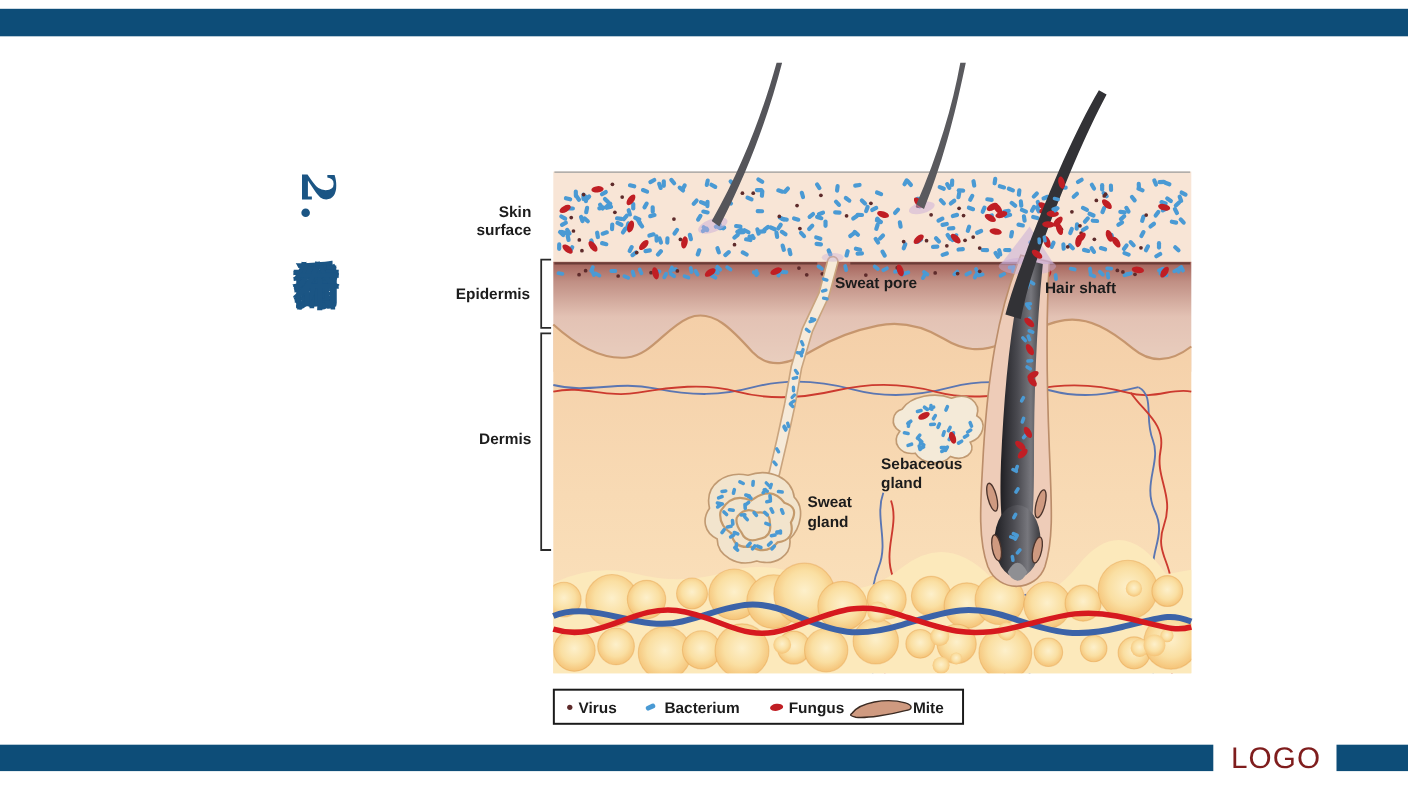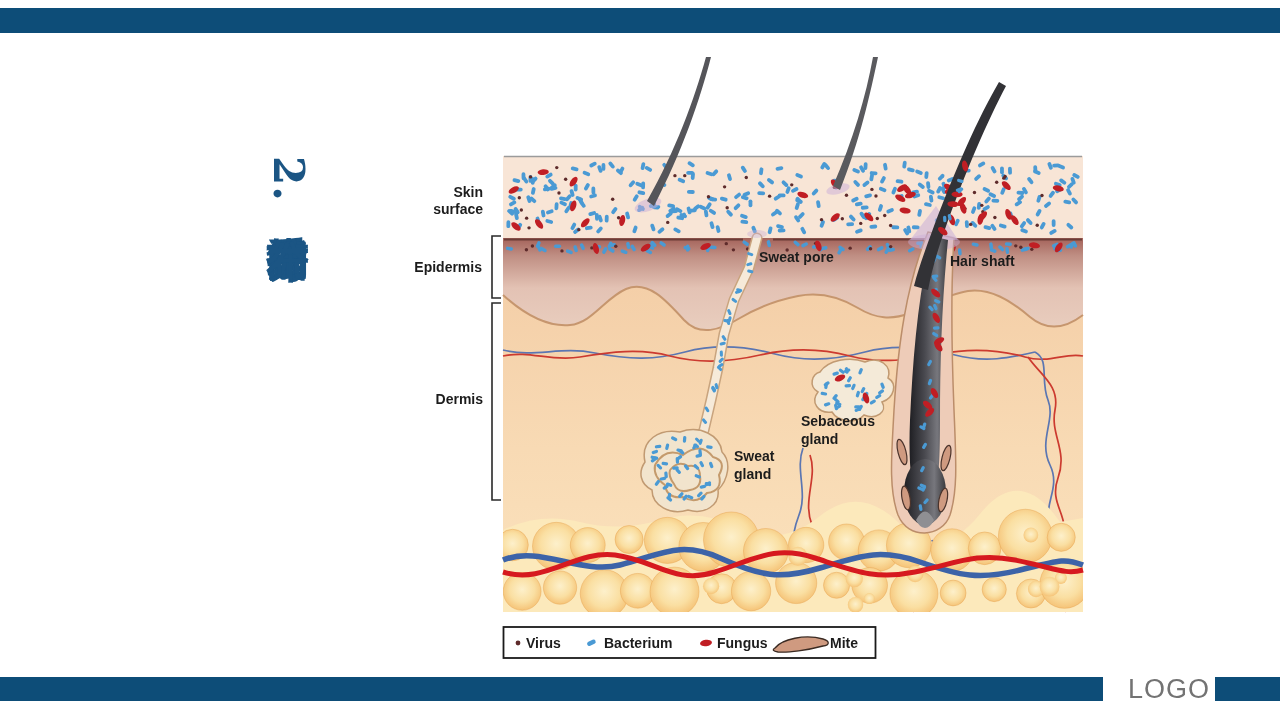--- a/index.html
+++ b/index.html
@@ -7,21 +7,21 @@
          font-family:"Liberation Sans",sans-serif;}
   .top-bar{position:absolute;left:0;top:8px;width:1280px;height:25px;background:#0d4d78;}
   .vertical-title{position:absolute;left:266px;top:156px;height:360px;
                   writing-mode:vertical-rl;text-orientation:mixed;
                   font-family:"DejaVu Serif","Liberation Serif",serif;
                   font-size:42px;font-weight:bold;color:#1b5584;letter-spacing:1px;line-height:1.05;}
   .diagram-wrap{position:absolute;left:410px;top:55px;width:680px;height:605px;}
   .footer-bar{position:absolute;left:0;top:677px;width:1103px;height:24px;background:#0d4d78;}
   .footer-right-block{position:absolute;left:1215px;top:677px;width:65px;height:24px;background:#0d4d78;}
   .logo-text{position:absolute;left:1110px;top:675px;width:100px;height:28px;
-             text-align:right;font-size:27px;color:#737373;letter-spacing:1px;line-height:28px;}
+             text-align:center;font-size:27px;color:#7f1d1d;letter-spacing:1px;line-height:28px;}
   svg text{font-family:"Liberation Sans",sans-serif;fill:#1c1c1c;}
   .lbl{font-size:14px;font-weight:600;}
   .leg{font-size:14px;font-weight:600;}
 </style>
 </head>
 <body>
 
 <div class="slide">
   <div class="top-bar"></div>
 

